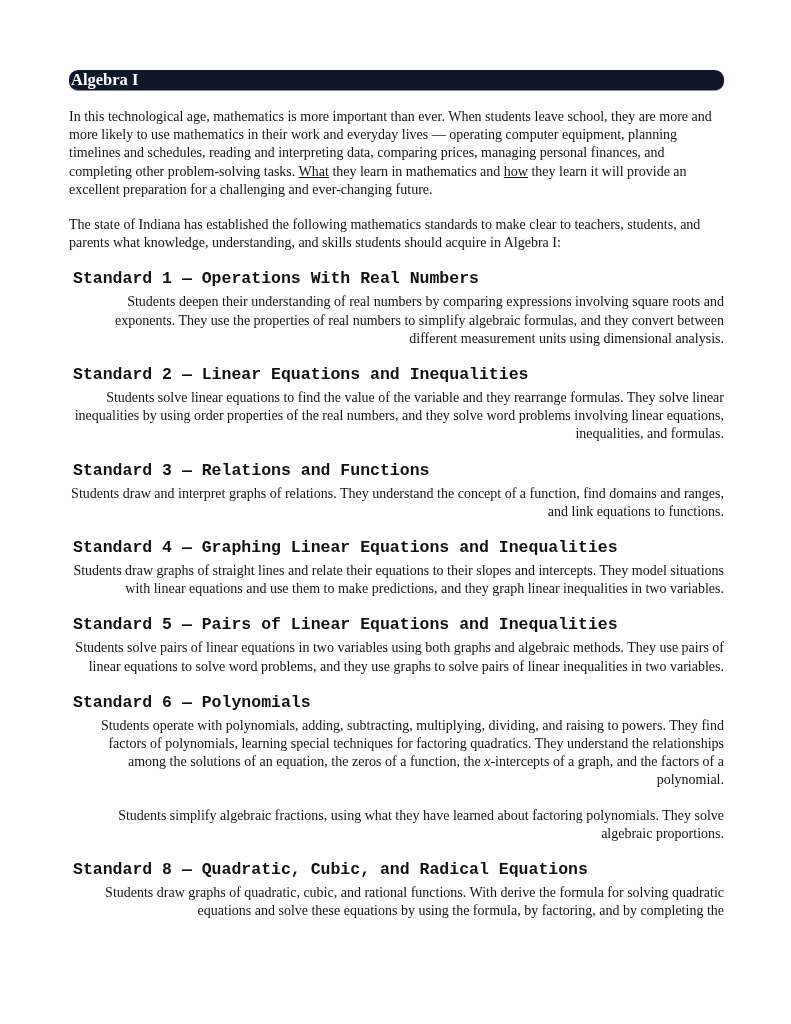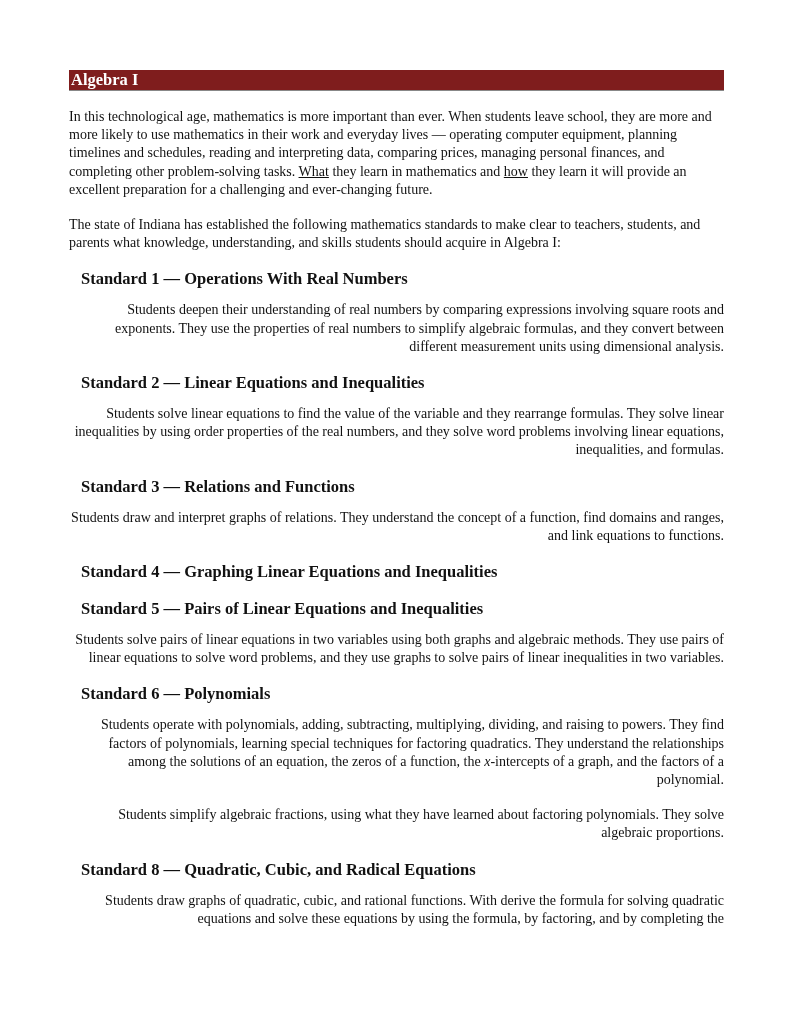--- a/index.html
+++ b/index.html
@@ -3,34 +3,34 @@
 <meta charset="utf-8">
 <style>
   html, body { margin: 0; padding: 0; background: #ffffff; }
   body {
     width: 791px; height: 1024px; overflow: hidden; position: relative;
     font-family: "Liberation Serif", "DejaVu Serif", serif;
     color: #111111;
   }
   .page { position: absolute; left: 69px; top: 70px; width: 655px; }
   .title-bar {
-    background: #7f1d1d; color: #ffffff;
+    background: #0f172a; color: #ffffff;
     font-weight: bold; font-size: 16.5px;
     height: 20px; line-height: 20px;
-    padding-left: 2px; border-bottom: 1px solid #888;
+    padding-left: 2px; border-bottom: 1px solid #888; border-radius: 9px;
   }
   .intro {
     font-size: 14px; line-height: 18.2px;
     margin: 17px 0 0 0;
   }
   .intro2 { margin-top: 17px; }
   .intro u { text-decoration: underline; }
   .std { margin-top: 17px; }
   .std h2 {
-    font-size: 16.5px; font-weight: bold; margin: 12px; line-height: 20px;
+    font-size: 16.5px; font-weight: bold; margin: 4px; line-height: 20px; font-family: Liberation Mono, monospace;
   }
   .std p {
     font-size: 14px; line-height: 18.2px; margin: 0; text-align: right;
   }
   .std p i { font-style: italic; }
 </style>
 </head>
 <body>
 
 <div class="page">
@@ -50,20 +50,21 @@
     <p>Students solve linear equations to find the value of the variable and they rearrange formulas. They solve linear inequalities by using order properties of the real numbers, and they solve word problems involving linear equations, inequalities, and formulas.</p>
   </div>
 
   <div class="std">
     <h2>Standard 3 — Relations and Functions</h2>
     <p>Students draw and interpret graphs of relations. They understand the concept of a function, find domains and ranges, and link equations to functions.</p>
   </div>
 
   <div class="std">
     <h2>Standard 4 — Graphing Linear Equations and Inequalities</h2>
+    <p>Students draw graphs of straight lines and relate their equations to their slopes and intercepts. They model situations with linear equations and use them to make predictions, and they graph linear inequalities in two variables.</p>
   </div>
 
   <div class="std">
     <h2>Standard 5 — Pairs of Linear Equations and Inequalities</h2>
     <p>Students solve pairs of linear equations in two variables using both graphs and algebraic methods. They use pairs of linear equations to solve word problems, and they use graphs to solve pairs of linear inequalities in two variables.</p>
   </div>
 
   <div class="std">
     <h2>Standard 6 — Polynomials</h2>
     <p><span>Students operate with polynomials, adding, subtracting, multiplying, dividing, and raising to powers. They find factors of polynomials, learning special techniques for factoring quadratics. They understand the relationships among the solutions of an equation, the zeros of a function, the </span><i>x</i><span>-intercepts of a graph, and the factors of a polynomial.</span></p>

